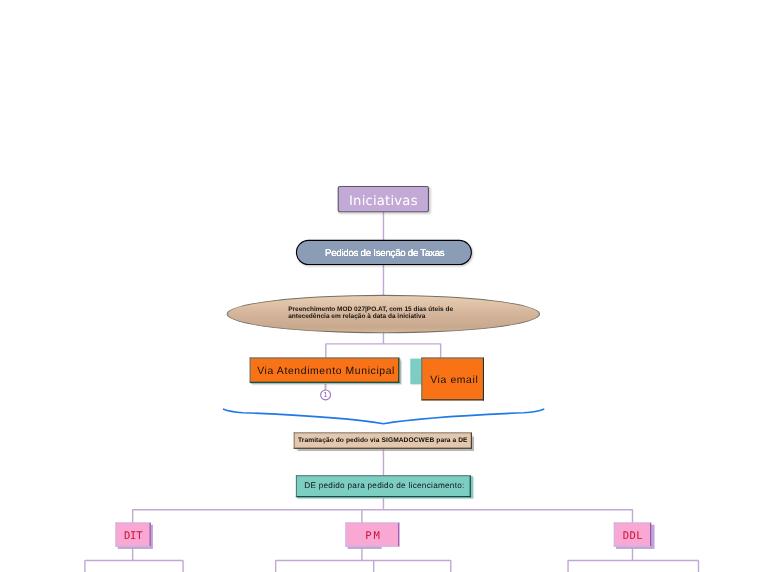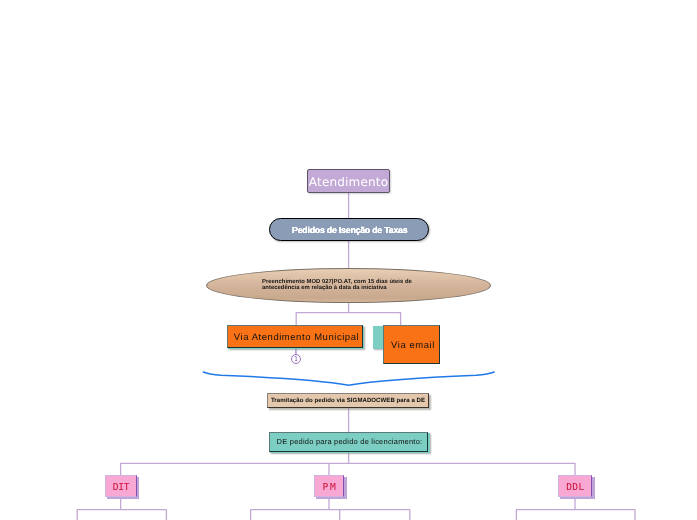--- a/index.html
+++ b/index.html
@@ -19,21 +19,21 @@
     background:#c2a9d6;border:1px solid #5d5566;border-radius:2px;
     color:#ffffff;font-size:12px;letter-spacing:0.18px;
     font-family:"DejaVu Sans",sans-serif;padding-top:2px;
     box-shadow:1px 1px 2px rgba(0,0,0,0.18);
   }
 
   
   #lvl1-node{
     left:269px;top:218px;width:160px;height:23px;
     background:#8b9cb6;border:1.4px solid #000;border-radius:12px;
-    color:#fff;font-size:8.8px;font-weight:700;letter-spacing:-0.23px;
+    color:#fff;font-size:8.8px;font-weight:400;letter-spacing:-0.23px;
     text-shadow:0 0 0.45px #fff,0 0 0.45px #fff;
     font-family:"Liberation Sans",sans-serif;padding-top:1.6px;padding-left:1.4px;
     box-shadow:1px 1px 2px rgba(0,0,0,0.25);
   }
 
   
   #note-node{
     left:206px;top:268px;width:285px;height:35px;
     background:linear-gradient(180deg,#e8cfb6 0%,#e3c8ad 12%,#d3b399 52%,#c9a98e 88%,#d3b69b 100%);
     border:1px solid #7b6f63;border-radius:50%;
@@ -97,21 +97,21 @@
   }
   .dept{
     top:475px;height:22px;background:#f9a8d4;
     border:1.3px solid #cdb5e2;
     border-right:1.3px solid #7f51b0;
     color:#cc1236;font-size:9.6px;
     font-family:"DejaVu Sans Mono","Liberation Mono",monospace;
     letter-spacing:0px;line-height:1;padding-top:3px;
   }
   #dept-0{left:104.7px;width:32.4px;letter-spacing:-0.3px;padding-left:0.3px;}
-  #dept-1{left:314.2px;width:30px;letter-spacing:1.6px;padding-left:1.6px;justify-content:center;}
+  #dept-1{left:314.2px;width:49px;letter-spacing:1.6px;padding-left:1.6px;justify-content:center;}
   #dept-2{left:557.7px;width:34.8px;letter-spacing:0.35px;padding-left:0.7px;}
   #dept-0-sh{left:106.8px;width:32.4px;}
   #dept-1-sh{left:316.3px;width:30.3px;}
   #dept-2-sh{left:559.8px;width:34.8px;}
 </style>
 </head>
 <body>
 
 <div id="canvas">
 
@@ -132,21 +132,21 @@
 
       <path d="M120.6 497.3 L120.6 509.6 M77.2 509.6 L166.4 509.6 M77.2 509.3 L77.2 520 M166.4 509.3 L166.4 520"></path>
       <path d="M329 497.3 L329 509.6 M250.6 509.6 L409.8 509.6 M250.6 509.3 L250.6 520 M409.8 509.3 L409.8 520 M339.7 509.3 L339.7 520"></path>
       <path d="M575 497.3 L575 509.6 M516.4 509.6 L635 509.6 M516.4 509.3 L516.4 520 M635 509.3 L635 520"></path>
     </g>
 
     <path d="M203.3 372 C208 374 212.5 374.6 221 375.2 C260 376.8 316 379.5 348.6 385.2 C381.2 379.5 437.2 376.8 476.2 375.2 C484.7 374.6 489.2 374 494.2 372" stroke="#1f7ae8" stroke-width="1.5" fill="none" stroke-linecap="round"></path>
   </svg>
 
   <div class="node" id="root-node">
-    <span>Atendimento</span>
+    <span>Iniciativas</span>
   </div>
 
   <div class="node" id="lvl1-node">
     <span>Pedidos de Isenção de Taxas</span>
   </div>
 
   <div class="node" id="note-node">
     <div id="note-text">
       <div>Preenchimento MOD 027|PO.AT, com 15 dias úteis de</div>
       <div>antecedência em relação à data da iniciativa</div>

